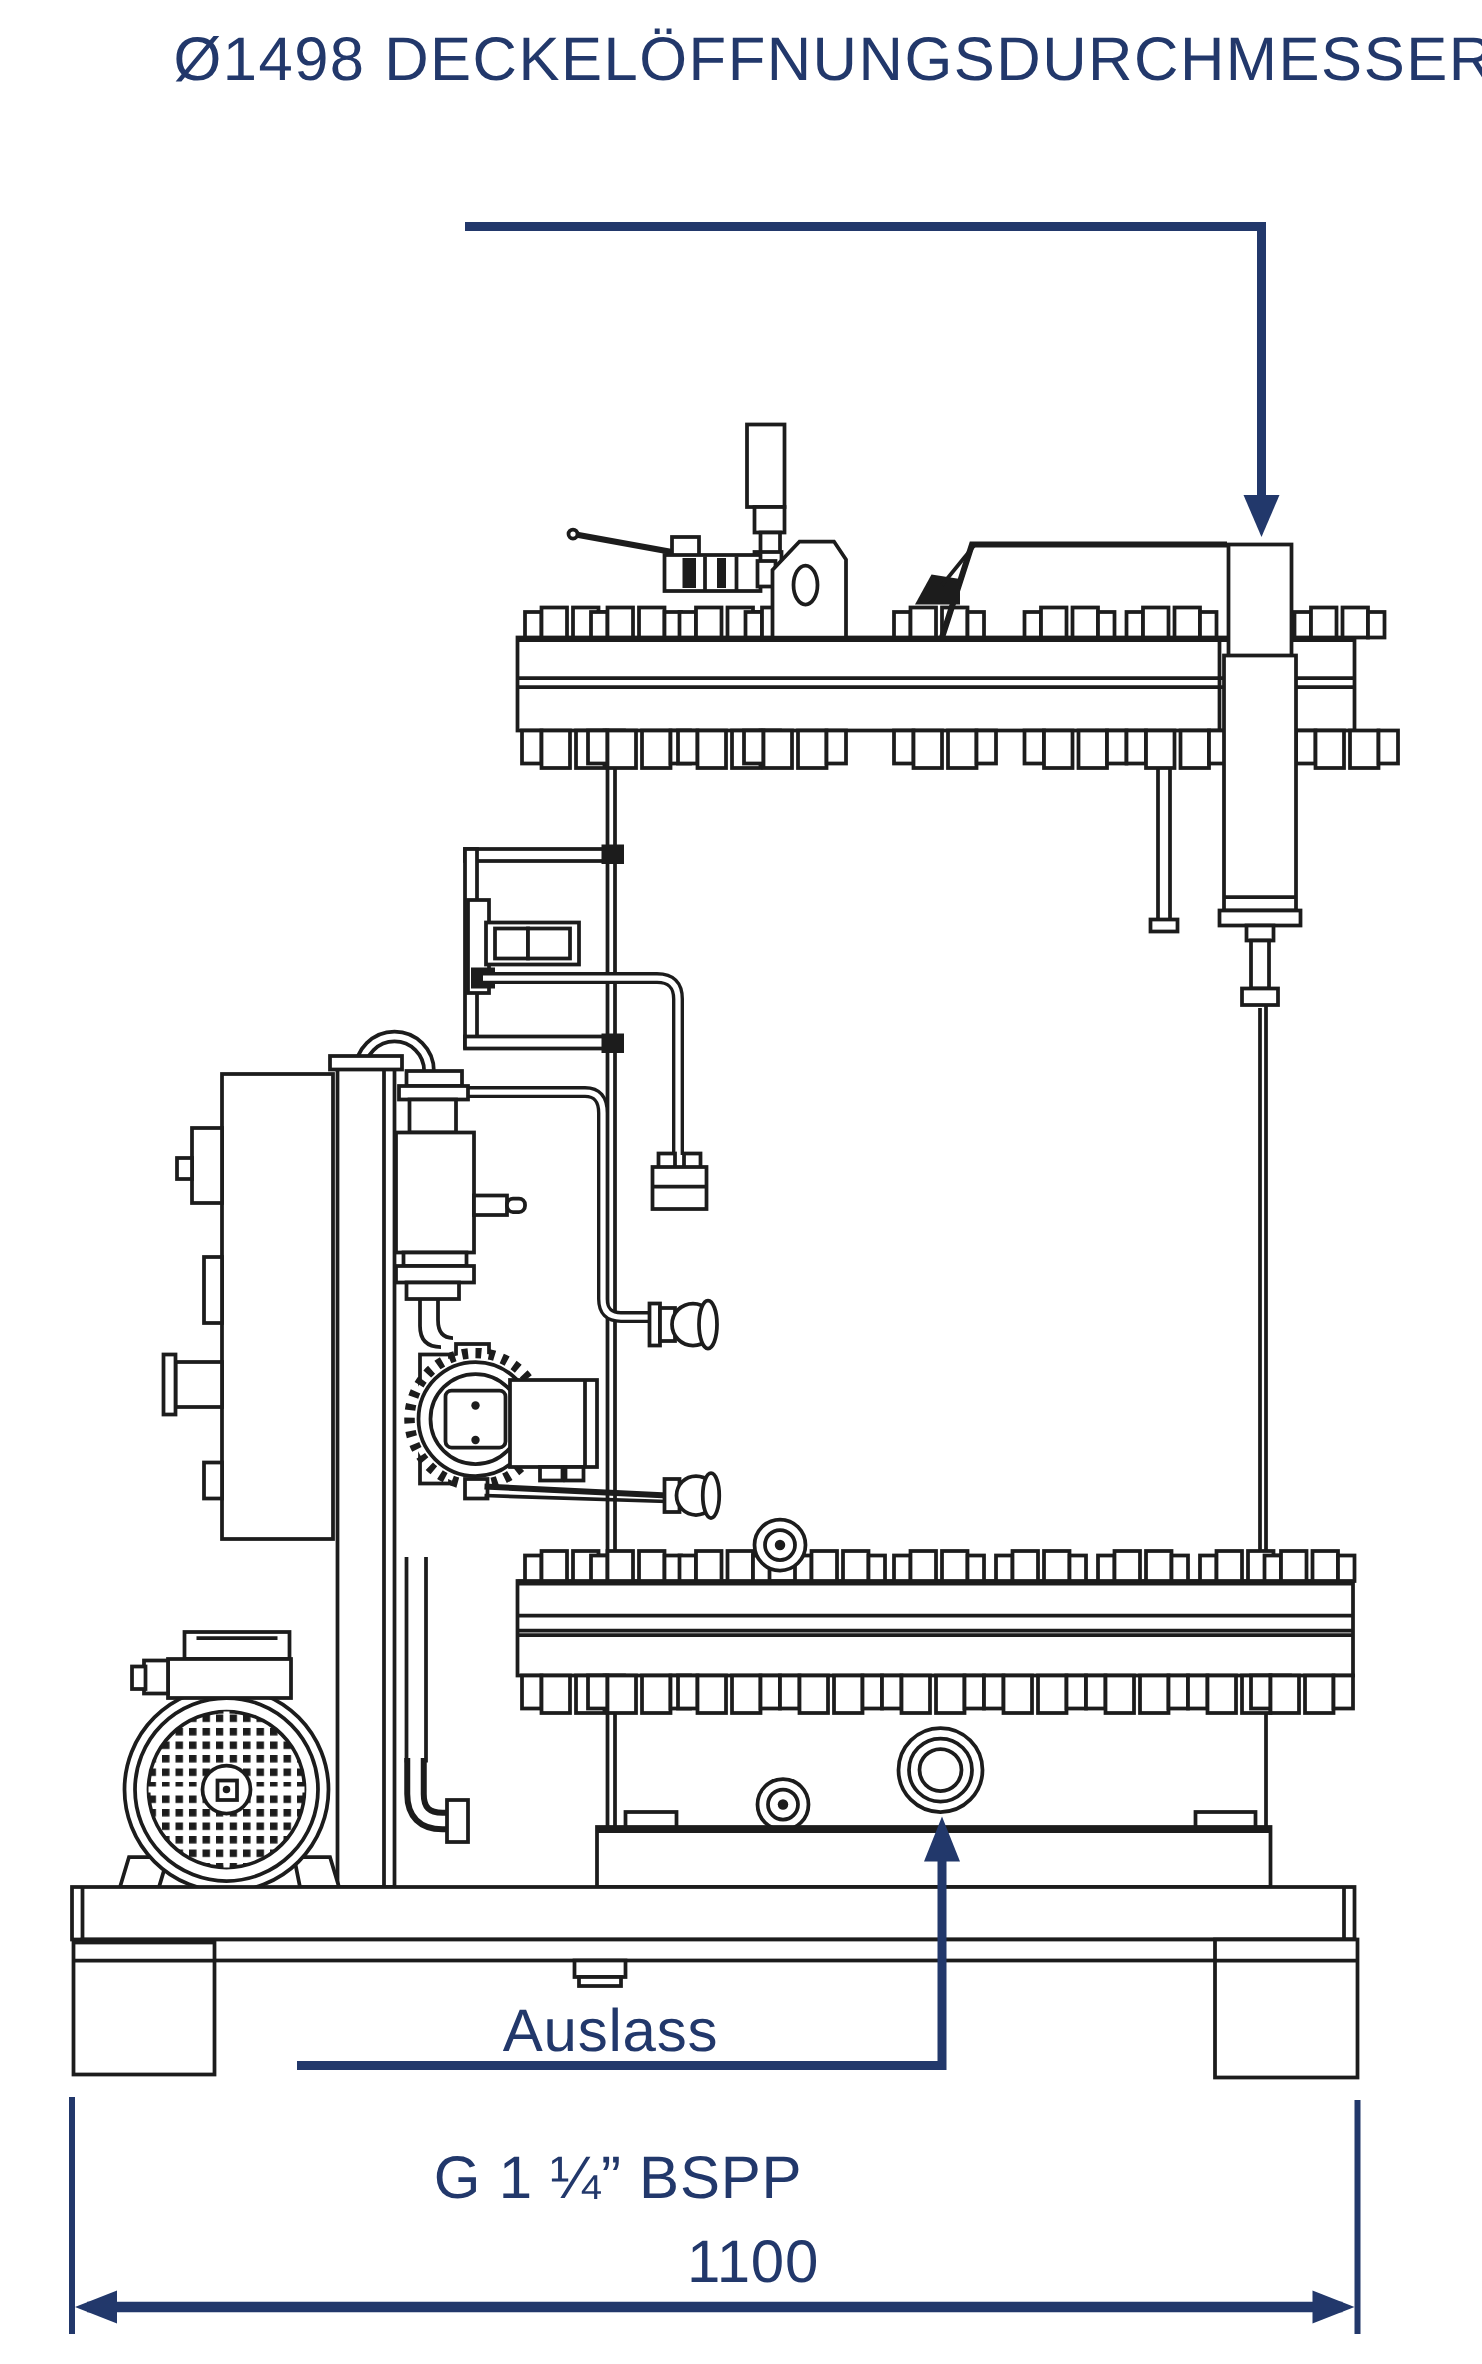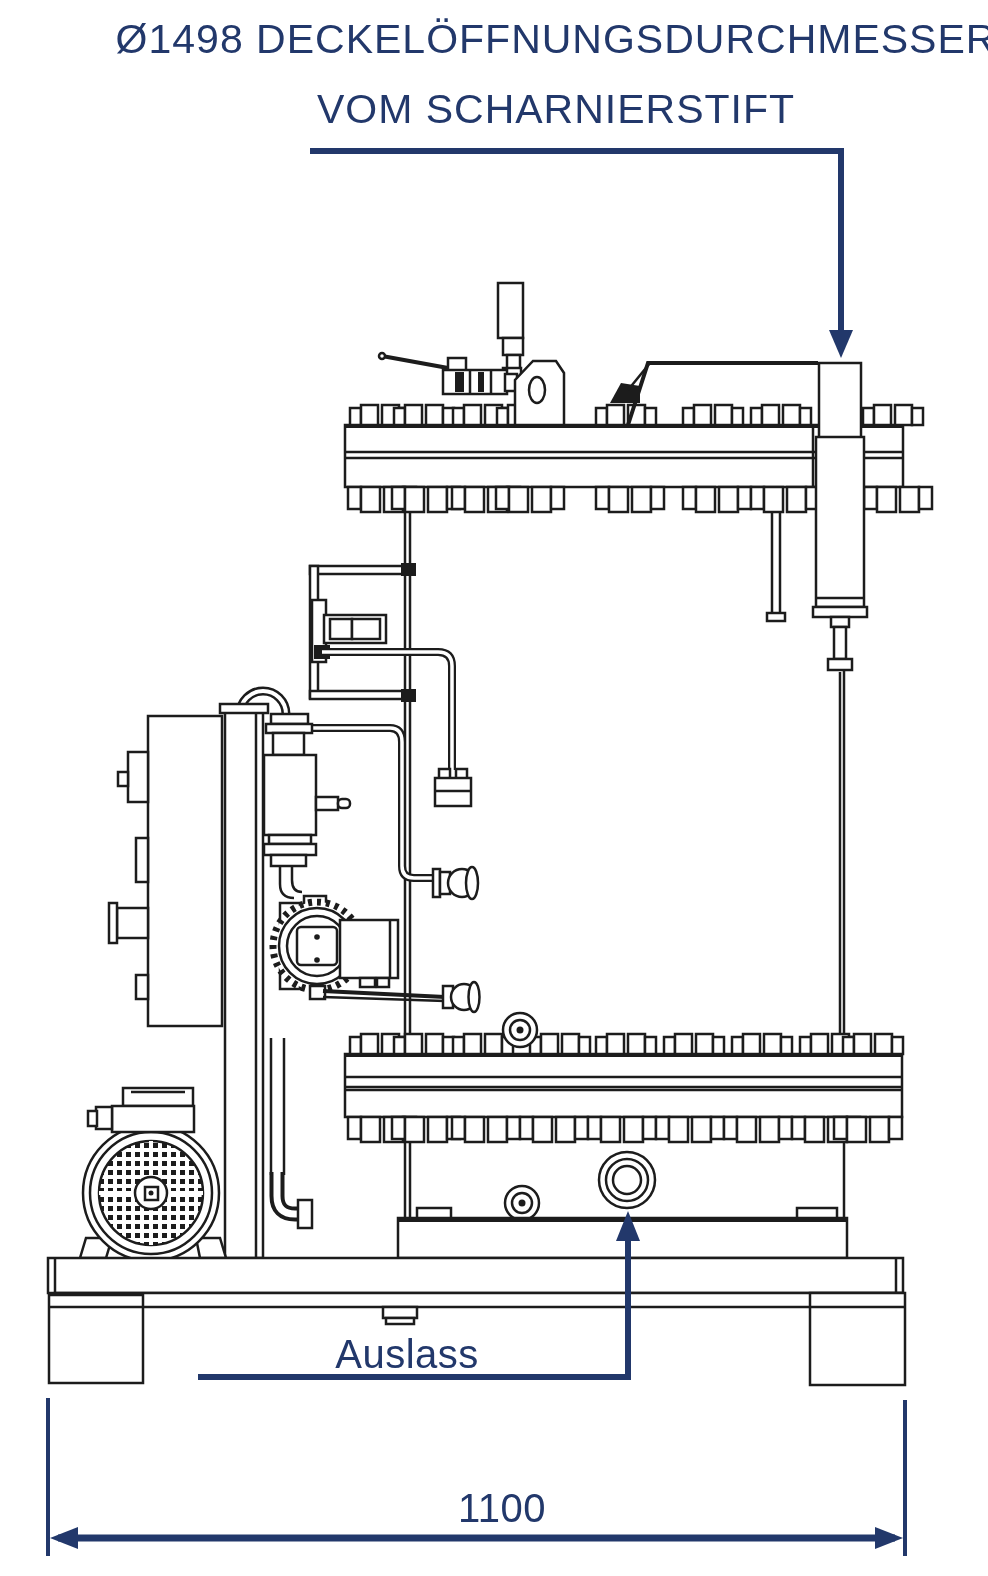--- a/index.html
+++ b/index.html
@@ -14,23 +14,23 @@
   .thick{stroke-width:4;}
   .blue{stroke:#22386b;fill:none;}
   .bluef{fill:#22386b;stroke:none;}
 </style>
 </head>
 <body>
 
 <div id="page">
 
   <div class="ann title" style="left:556px;top:16px;">Ø1498 DECKELÖFFNUNGSDURCHMESSER</div>
-  <div class="ann title" style="left:556px;top:86px;">VOM SCHARNIERSTIFT</div>
 
   <div class="ann label" style="left:407px;top:1332px;">Auslass</div>
+  <div class="ann label" style="left:412px;top:1430px;">G 1 ¼” BSPP</div>
   <div class="ann label" style="left:480px;top:1486px;margin-left:22px;">1100</div>
 
   <svg width="988" height="1576" viewBox="0 0 988 1576">
     <defs>
       <pattern id="mesh" patternUnits="userSpaceOnUse" width="9" height="9">
         <rect x="0" y="0" width="5" height="5" fill="#1c1c1c"></rect>
       </pattern>
       <g id="bp">
         <rect class="lnw" x="0" y="3" width="11" height="17"></rect>
         <rect class="lnw" x="11" y="0" width="17" height="20"></rect>

